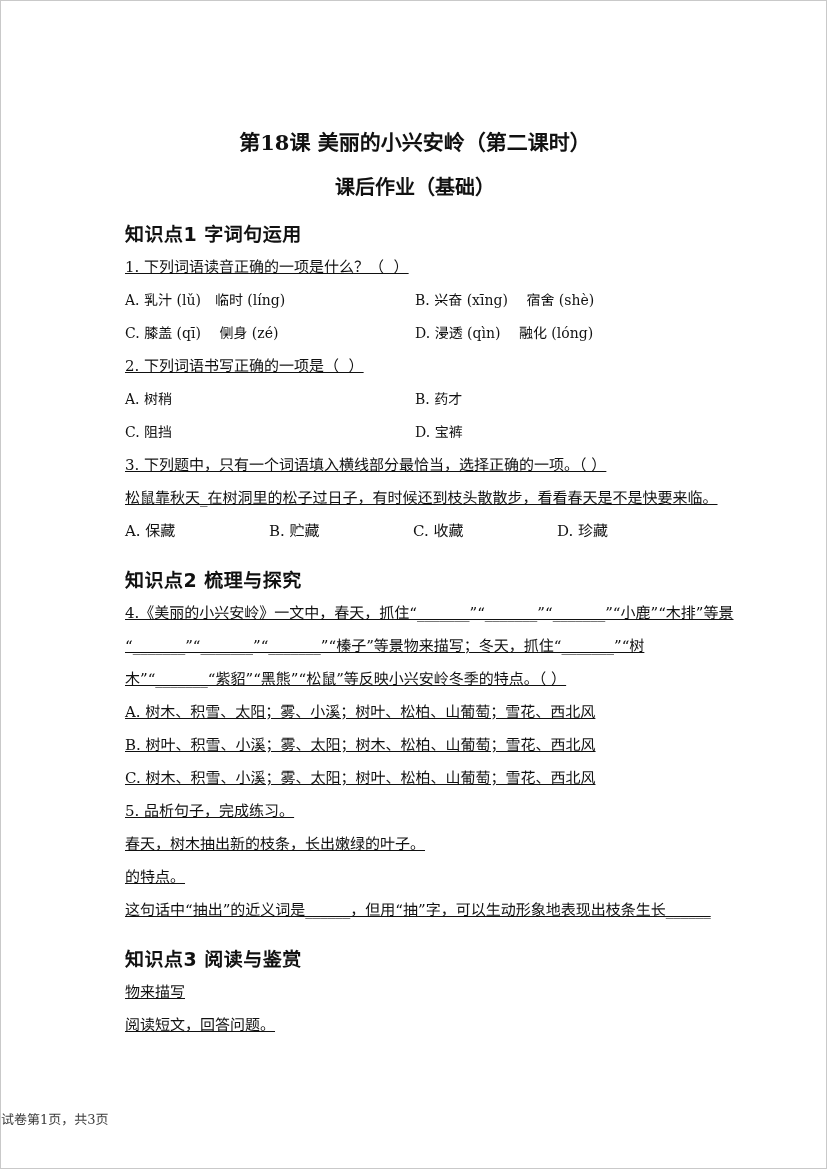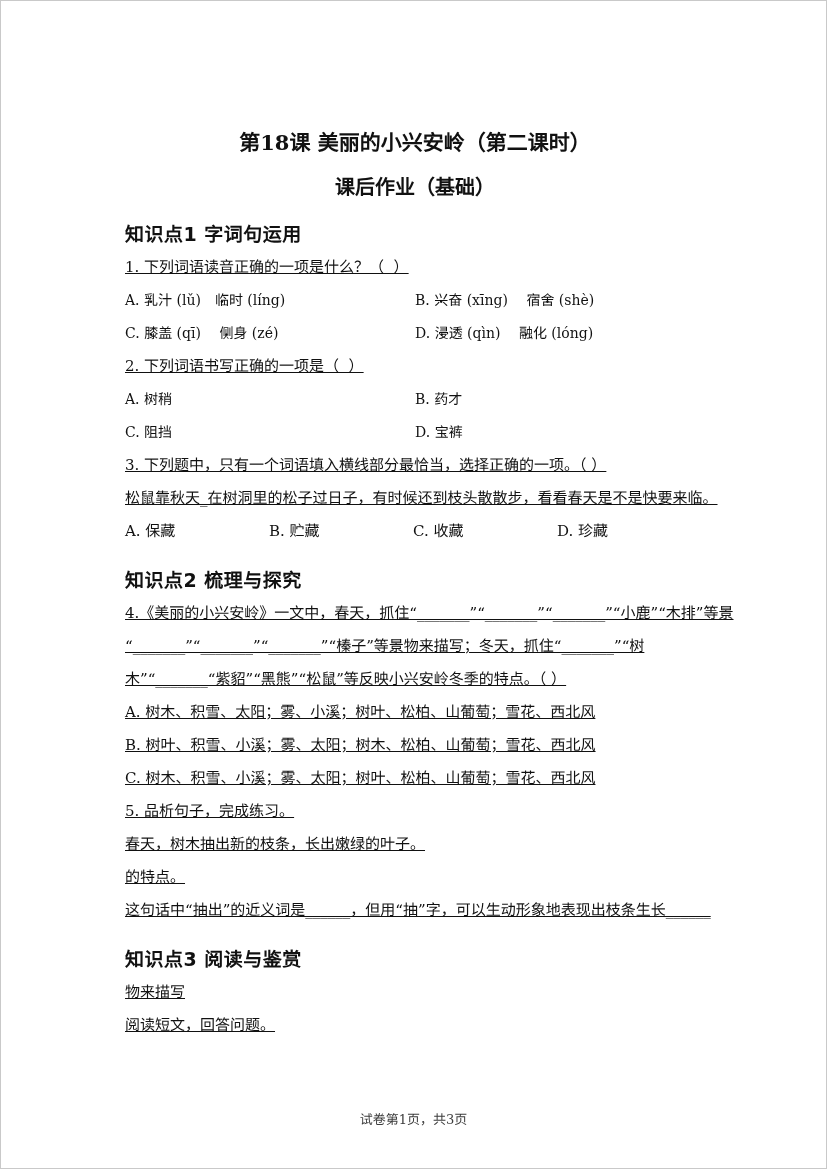--- a/index.html
+++ b/index.html
@@ -62,21 +62,21 @@
     left:50%;
     transform:translateX(-50%);
     bottom:-0.52em;
     font-weight:bold;
     font-size:14px;
   }
   .footer{
     position:absolute;
     left:0;right:0;
     top:1108px;
-    text-align:center;
+    text-align:left;
     font-size:13px;
     color:#3d3d3d;
     white-space:pre;
   }
 </style>
 </head>
 <body>
 
 <div class="page">
   <div class="content">

